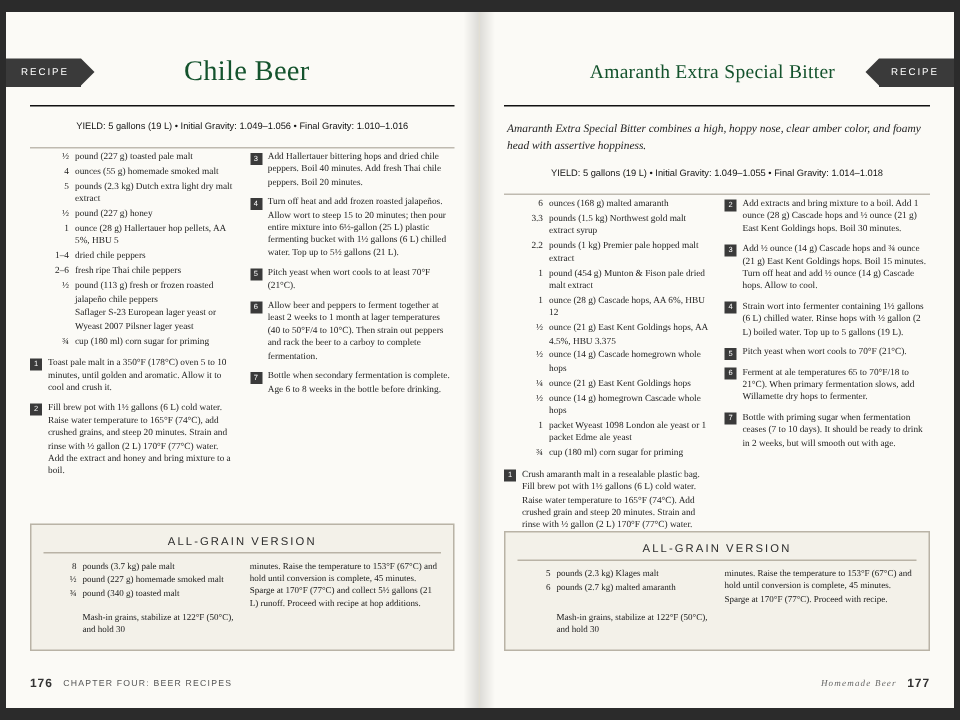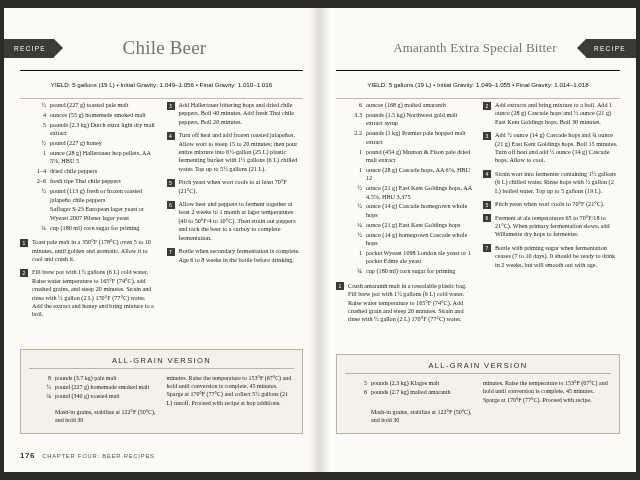--- a/index.html
+++ b/index.html
@@ -58,21 +58,21 @@
   .ribbon.right-rib:before{
     content:"";position:absolute;left:-9px;top:0;
     border-top:9.5px solid transparent;
     border-bottom:9.5px solid transparent;
     border-right:9px solid #3a3a3a;
   }
   .title{
     flex:1;
     text-align:center;
     font-size:19px;
-    color:#737373;
+    color:#14532d;
     letter-spacing:0.2px;
     white-space:nowrap;
   }
   .title.small{font-size:13px;}
   .rule{
     height:1px;background:#111;
     margin:0 16px;
   }
   .rule.thin{height:1px;background:#bfbab0;margin:4px 16px 0 16px;}
 
@@ -303,20 +303,21 @@
   <div class="page right">
     <div class="gutter-shadow"></div>
 
     <div class="head">
       <div style="width:44px"></div>
       <div class="title small">Amaranth Extra Special Bitter</div>
       <div class="ribbon right-rib">RECIPE</div>
     </div>
     <div class="rule"></div>
 
+    <div class="intro">Amaranth Extra Special Bitter combines a high, hoppy nose, clear amber color, and foamy head with assertive hoppiness.</div>
     <div class="yield">YIELD: 5 gallons (19 L) • Initial Gravity: 1.049–1.055 • Final Gravity: 1.014–1.018</div>
     <div class="rule thin"></div>
 
     <div class="cols">
       <div class="col">
         <div class="ing">
           <div class="line">
               <span class="amt">6</span>
               <span class="txt">ounces (168 g) malted amaranth</span>
             </div>
@@ -415,15 +416,19 @@
           <div class="line" style="height:9px"></div>
           <div class="line">
               <span class="amt"></span>
               <span>Mash-in grains, stabilize at 122°F (50°C), and hold 30</span>
             </div>
         </div>
         <div class="agcol">minutes. Raise the temperature to 153°F (67°C) and hold until conversion is complete, 45 minutes. Sparge at 170°F (77°C). Proceed with recipe.</div>
       </div>
     </div>
 
+    <div class="foot right">
+      <span class="lbl">Homemade Beer</span>
+      <span class="pg">177</span>
+    </div>
   </div>
 
 </div>
 
 </body></html>

